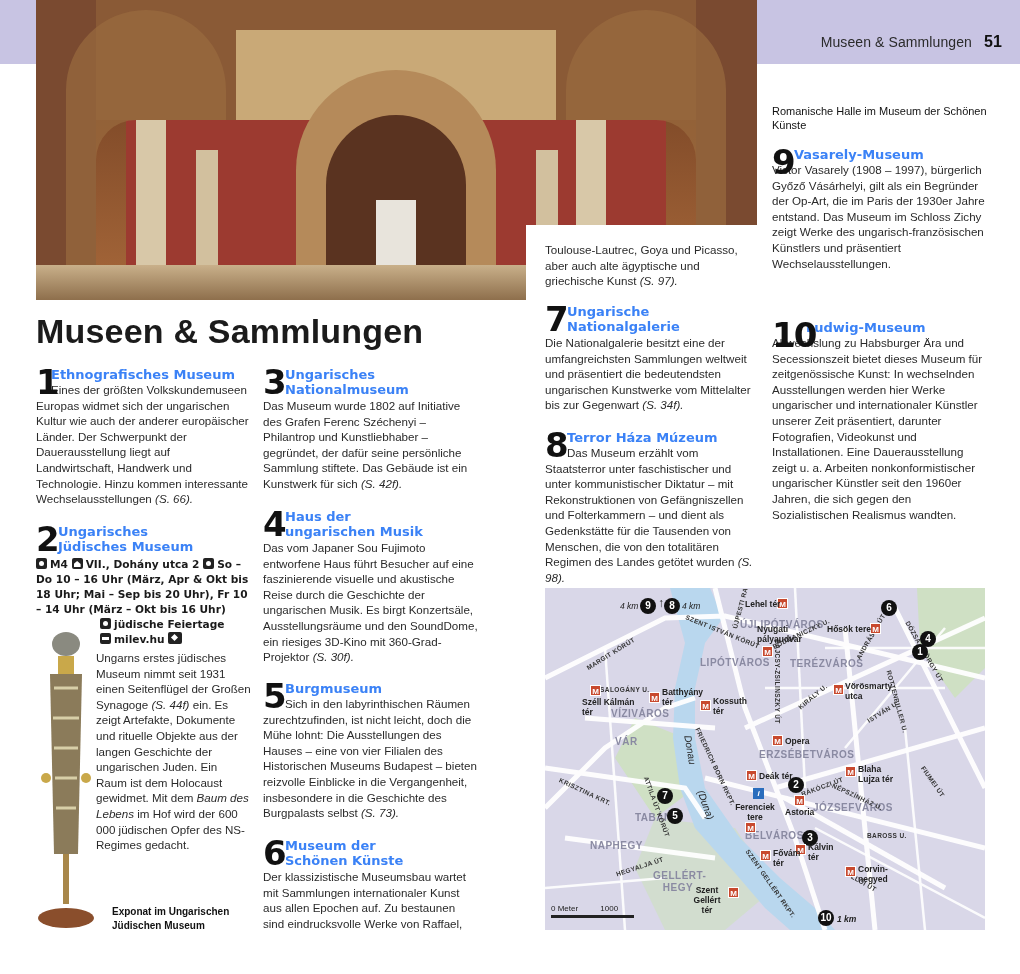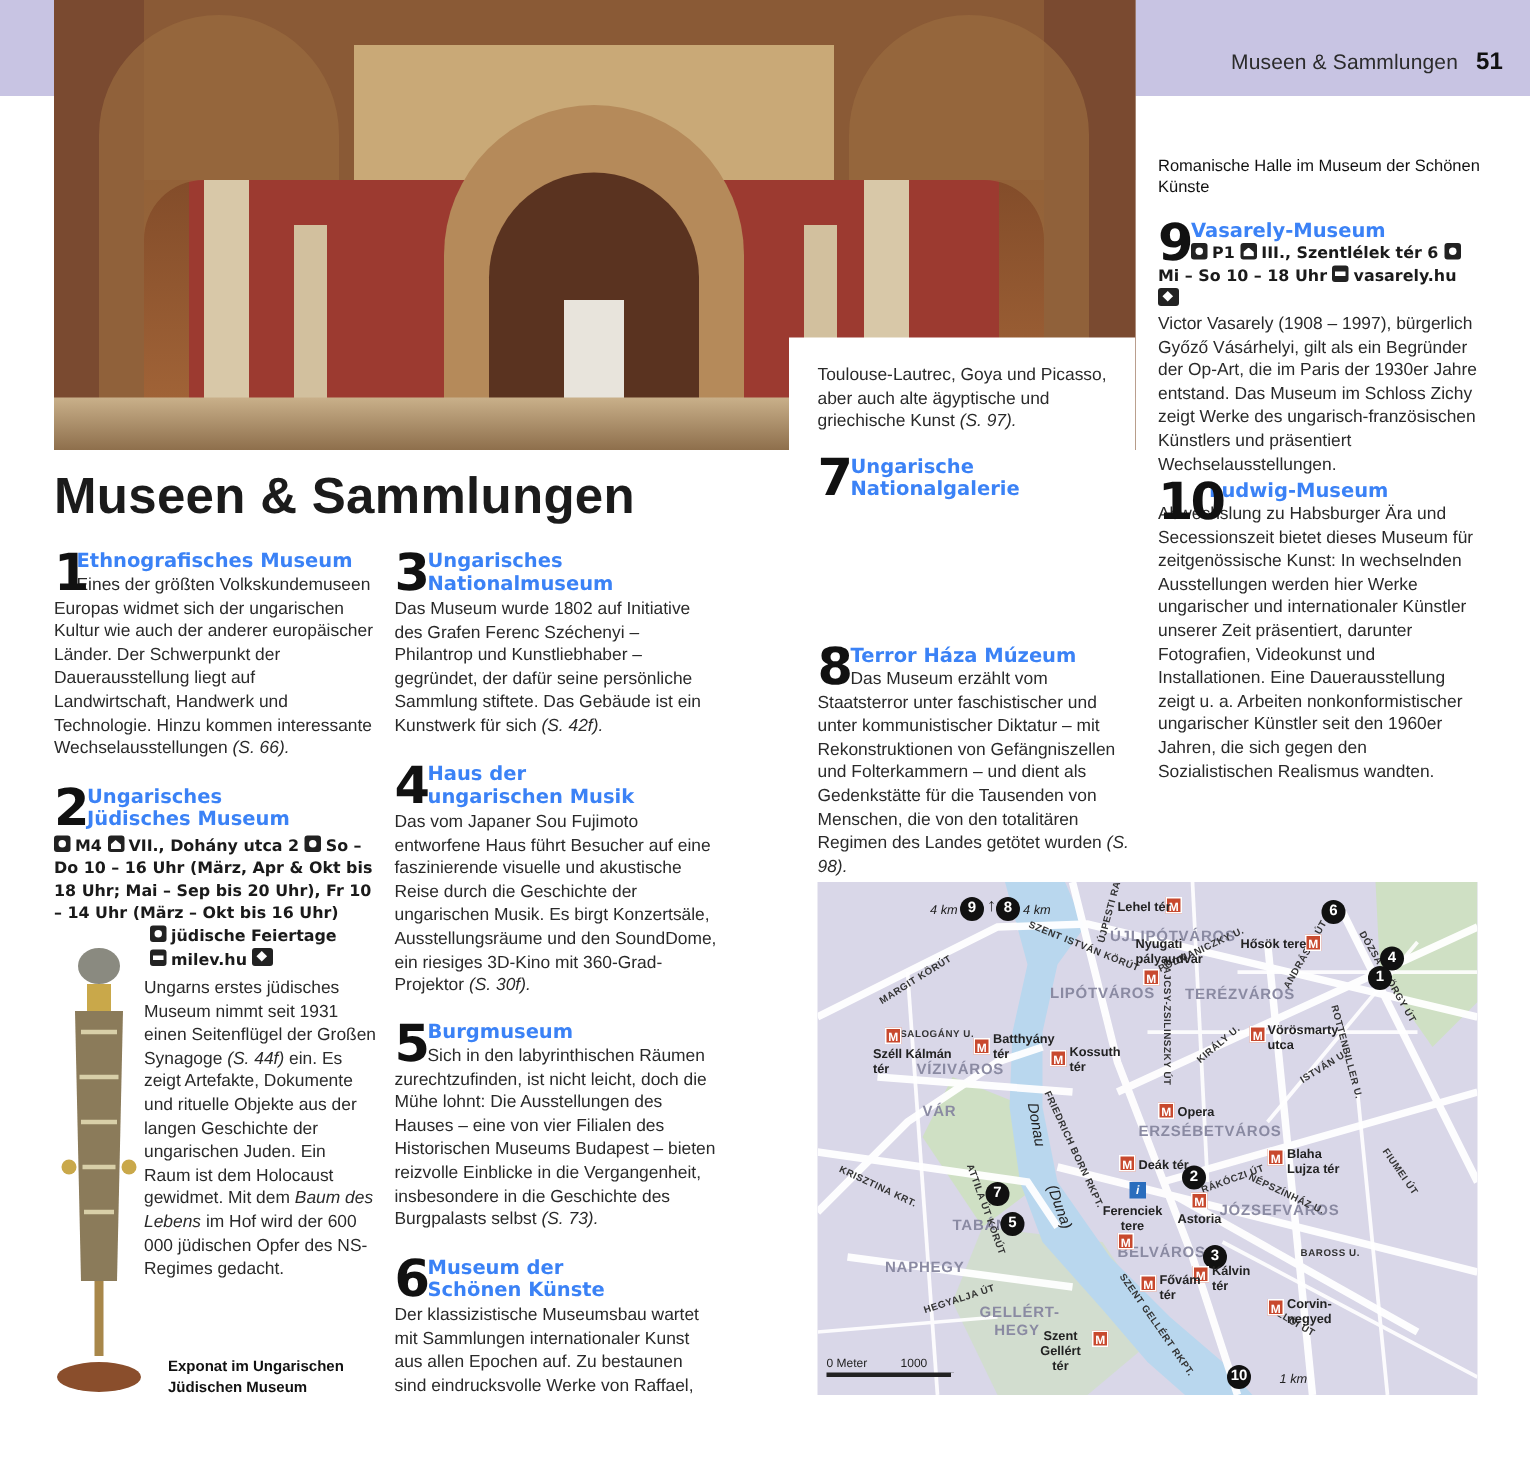--- a/index.html
+++ b/index.html
@@ -191,44 +191,41 @@
 </div>
 
 <div class="entry" style="left:545px;top:304px;width:210px">
   <div class="head">
     <span class="num">7</span>
     <div style="padding-left:22px">
       <span class="title">Ungarische</span>
       <span class="title">Nationalgalerie</span>
     </div>
   </div>
+  <div style="margin-top:1px">
+    <span>Die Nationalgalerie besitzt eine der umfangreichsten Sammlungen weltweit und präsentiert die bedeutendsten ungarischen Kunstwerke vom Mittelalter bis zur Gegenwart</span>
+    <em>(S. 34f).</em>
+  </div>
 </div>
 
 <div class="entry" style="left:545px;top:430px;width:210px">
   <span class="num">8</span>
   <div style="padding-left:22px">
     <span class="title">Terror Háza Múzeum</span>
   </div>
   <div style="text-indent:22px">
     <span>Das Museum erzählt vom Staatsterror unter faschistischer und unter kommunistischer Diktatur – mit Rekonstruktionen von Gefängniszellen und Folterkammern – und dient als Gedenkstätte für die Tausenden von Menschen, die von den totalitären Regimen des Landes getötet wurden</span>
     <em>(S. 98).</em>
   </div>
 </div>
 
 <div class="entry" style="left:772px;top:147px;width:215px">
   <span class="num">9</span>
   <div style="padding-left:22px">
     <span class="title">Vasarely-Museum</span>
-  </div>
-  <div class="info" style="text-indent:22px">
-    <span class="ic"></span><span>P1</span>
-    <span class="ic h"></span><span>III., Szentlélek tér 6</span>
-    <span class="ic"></span><span>Mi – So 10 – 18 Uhr</span>
-    <span class="ic w"></span><span>vasarely.hu</span>
-    <span class="ic cal"></span>
   </div>
   <div>
     <span>Victor Vasarely (1908 – 1997), bürgerlich Győző Vásárhelyi, gilt als ein Begründer der Op-Art, die im Paris der 1930er Jahre entstand. Das Museum im Schloss Zichy zeigt Werke des ungarisch-französischen Künstlers und präsentiert Wechselausstellungen.</span>
   </div>
 </div>
 
 <div class="entry" style="left:772px;top:320px;width:215px">
   <span class="num">10</span>
   <div style="padding-left:34px">
     <span class="title">Ludwig-Museum</span>
@@ -314,21 +311,21 @@
   <span class="mlabel" style="left:137px;top:13px;font-style:italic;font-weight:normal">4 km</span>
 
   <span class="marker" style="left:336px;top:12px">6</span>
   <span class="marker" style="left:375px;top:43px">4</span>
   <span class="marker" style="left:367px;top:56px">1</span>
   <span class="marker" style="left:243px;top:189px">2</span>
   <span class="marker" style="left:257px;top:242px">3</span>
   <span class="marker" style="left:112px;top:200px">7</span>
   <span class="marker" style="left:122px;top:220px">5</span>
   <span class="marker" style="left:273px;top:322px">10</span>
-  <span class="mlabel" style="left:308px;top:326px;font-style:italic;font-weight:normal">1 km</span>
+  <span class="mlabel" style="left:292px;top:326px;font-style:italic;font-weight:bold">1 km</span>
 
   <span class="metro" style="left:232px;top:10px">M</span>
   <span class="mlabel" style="left:200px;top:11px">Lehel tér</span>
   <span class="metro" style="left:217px;top:58px">M</span>
   <span class="mlabel" style="left:212px;top:36px;width:40px">Nyugati pályaudvar</span>
   <span class="metro" style="left:325px;top:35px">M</span>
   <span class="mlabel" style="left:282px;top:36px">Hősök tere</span>
   <span class="metro" style="left:45px;top:97px">M</span>
   <span class="mlabel" style="left:37px;top:109px;width:60px">Széll Kálmán tér</span>
   <span class="metro" style="left:104px;top:104px">M</span>

